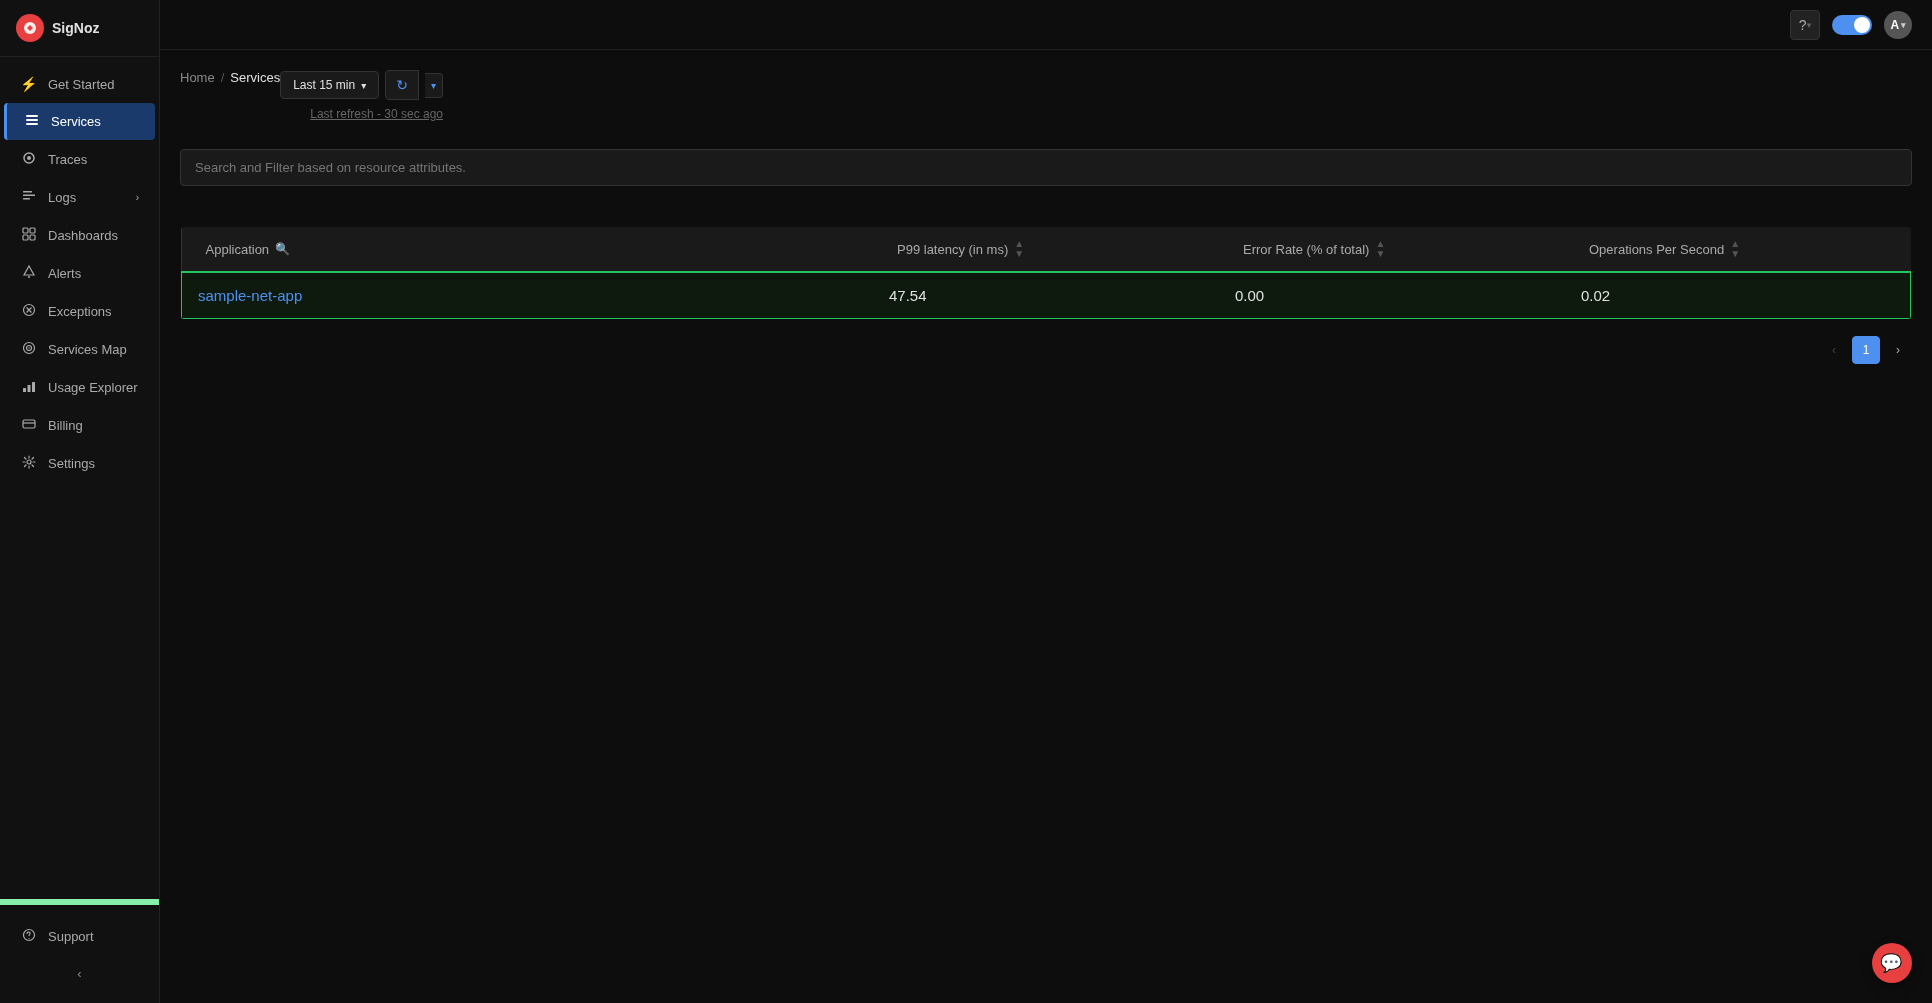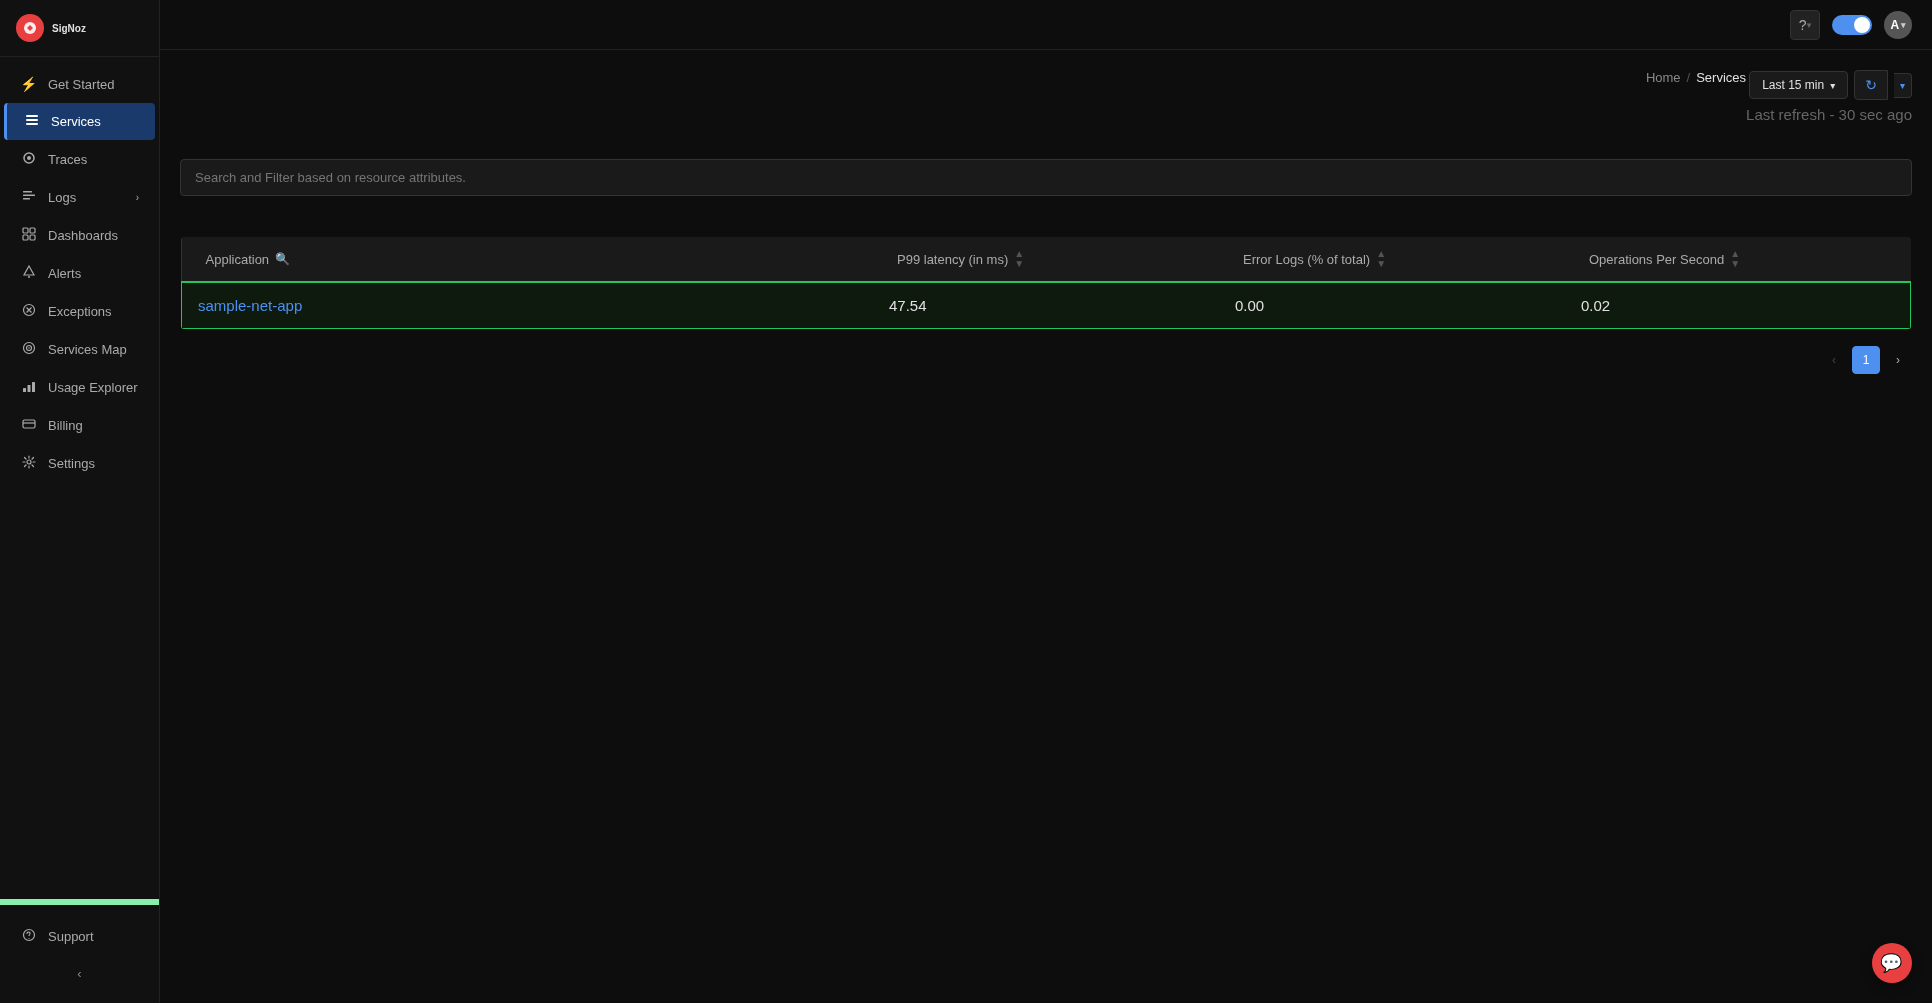--- a/index.html
+++ b/index.html
@@ -37,21 +37,21 @@
       border-radius: 50%;
       display: flex;
       align-items: center;
       justify-content: center;
       font-size: 12px;
       color: white;
       font-weight: bold;
     }
     .logo-text {
       color: #e0e0e0;
-      font-size: 10px;
+      font-size: 14px;
       font-weight: 600;
     }
     .sidebar-nav {
       flex: 1;
       padding: 8px 0;
       overflow-y: auto;
     }
     .nav-item {
       display: flex;
       align-items: center;
@@ -331,22 +331,22 @@
       justify-content: center;
       cursor: pointer;
       color: white;
       font-size: 18px;
       box-shadow: 0 4px 12px rgba(0,0,0,0.3);
     }
 
     .header-with-time {
       display: flex;
       align-items: flex-start;
-      justify-content: flex-end;
-      margin-bottom: 36px;
+      justify-content: flex-start;
+      margin-bottom: 28px;
     }
   </style>
 </head>
 <body>
 
 <div class="sidebar">
   <div class="sidebar-logo">
     <div class="logo-icon">
       <svg width="16" height="16" viewBox="0 0 16 16" fill="none">
         <circle cx="8" cy="8" r="6" fill="white" opacity="0.9"></circle>
@@ -520,21 +520,21 @@
             <span style="font-size:10px;">▾</span>
           </button>
           <button class="refresh-btn">
             <span>↻</span>
           </button>
           <button class="refresh-dropdown-btn">
             <span>▾</span>
           </button>
         </div>
         <div>
-          <span style="color:#666;font-size:15px;">Last refresh - 30 sec ago</span>
+          <span style="color:#666;font-size:12px;text-decoration:underline;">Last refresh - 30 sec ago</span>
         </div>
       </div>
     </div>
 
     <div class="search-container">
       <input type="text" class="search-bar" placeholder="Search and Filter based on resource attributes." style="">
     </div>
 
     <table class="services-table">
       <thead>
@@ -549,21 +549,21 @@
             <div class="th-inner">
               <span>P99 latency (in ms)</span>
               <div class="sort-icon">
                 <span>▲</span>
                 <span>▼</span>
               </div>
             </div>
           </th>
           <th style="width:20%;">
             <div class="th-inner">
-              <span>Error Logs (% of total)</span>
+              <span>Error Rate (% of total)</span>
               <div class="sort-icon">
                 <span>▲</span>
                 <span>▼</span>
               </div>
             </div>
           </th>
           <th style="width:20%;">
             <div class="th-inner">
               <span>Operations Per Second</span>
               <div class="sort-icon">

